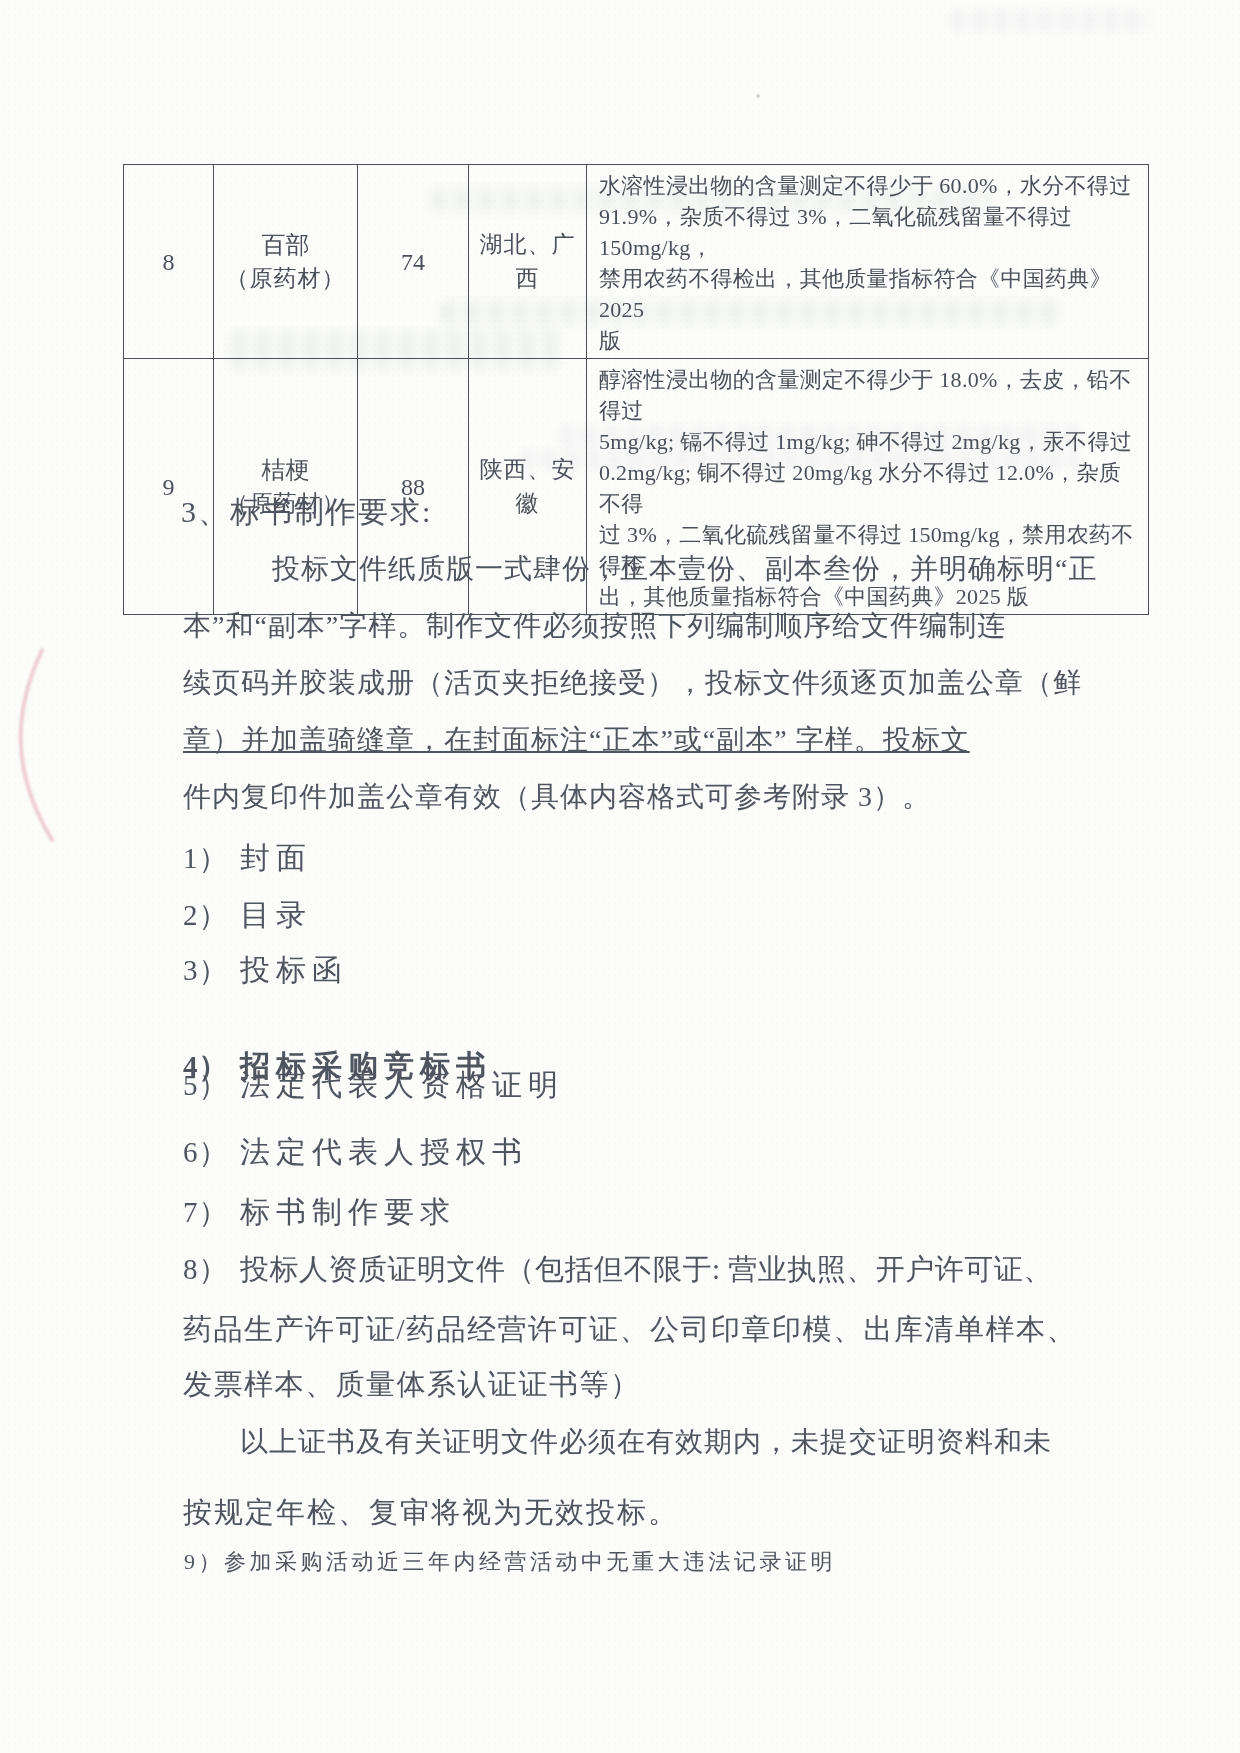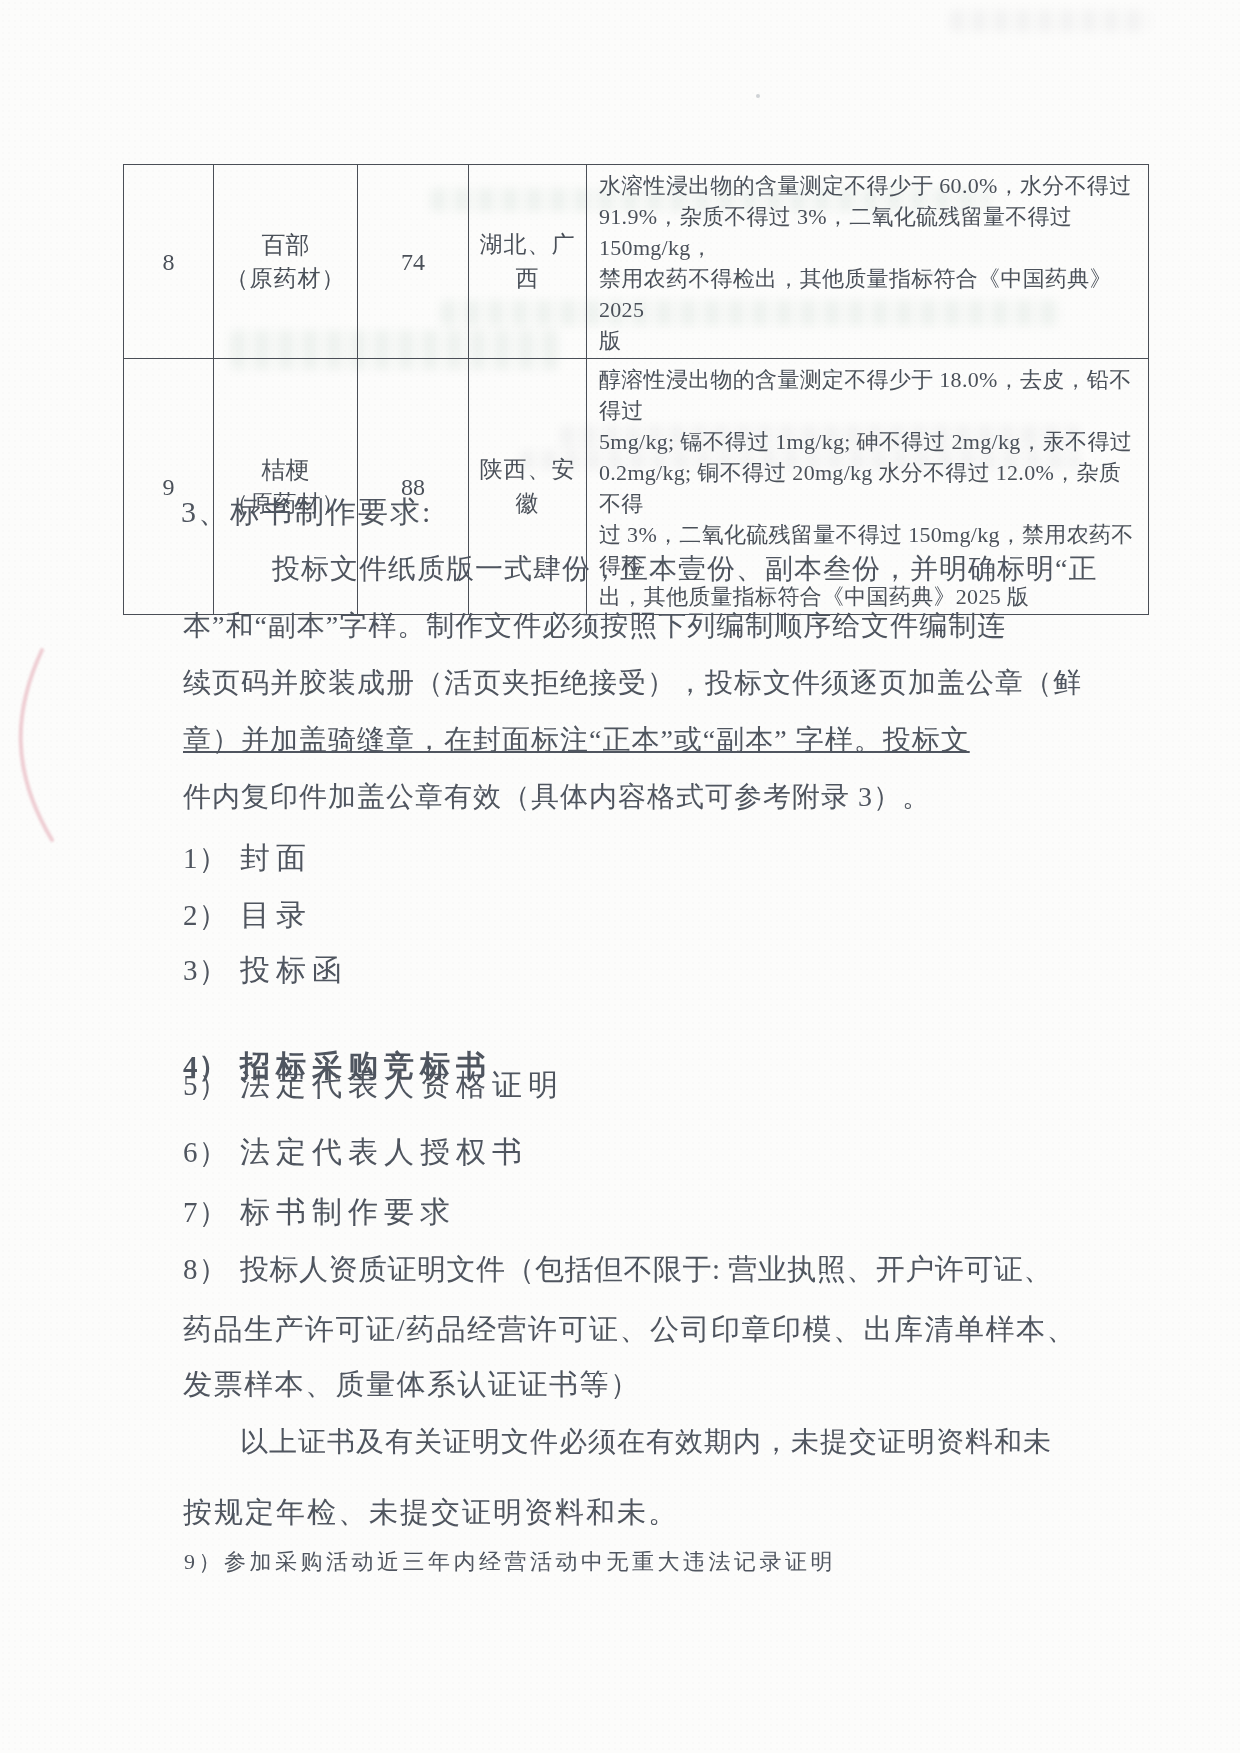--- a/index.html
+++ b/index.html
@@ -155,17 +155,17 @@
   <div class="tline li" style="top:1192px;">
     <span class="num">7）</span><span class="lbl">标书制作要求</span>
   </div>
   <div class="tline li" style="top:1250px;">
     <span class="num">8）</span><span class="lbl long">投标人资质证明文件（包括但不限于: 营业执照、开户许可证、</span>
   </div>
   <div class="tline cont-line" style="top:1310px;">药品生产许可证/药品经营许可证、公司印章印模、出库清单样本、</div>
   <div class="tline cont-line" style="top:1365px;font-family:Liberation Serif, serif;">发票样本、质量体系认证证书等）</div>
 
   <div class="tline closing-1" style="top:1423px;">以上证书及有关证明文件必须在有效期内，未提交证明资料和未</div>
-  <div class="tline closing-2" style="top:1493px;">按规定年检、未提交证明资料和未。</div>
+  <div class="tline closing-2" style="top:1493px;">按规定年检、复审将视为无效投标。</div>
 
   <div class="tline item9" style="top:1547px;">9）参加采购活动近三年内经营活动中无重大违法记录证明</div>
 
 </div>
 
 </body></html>

